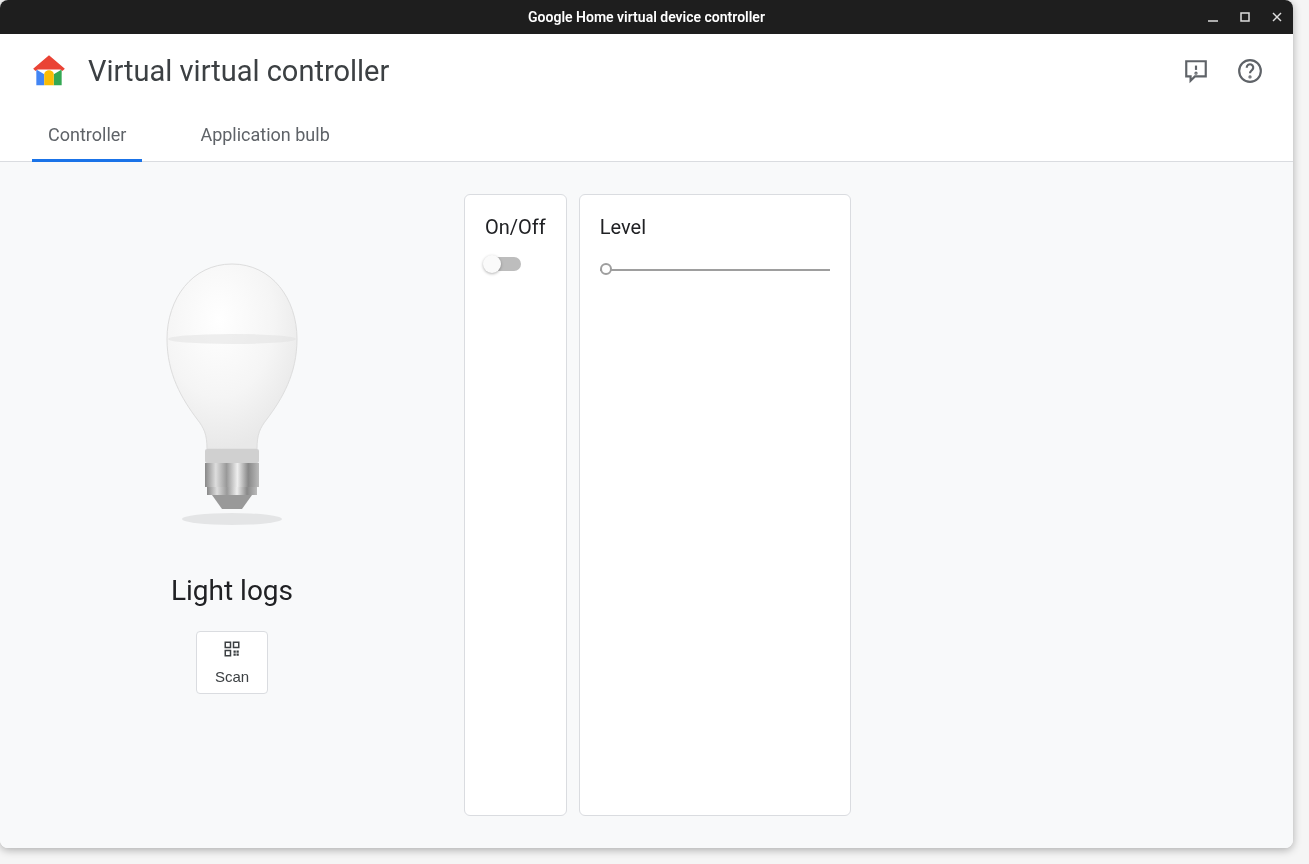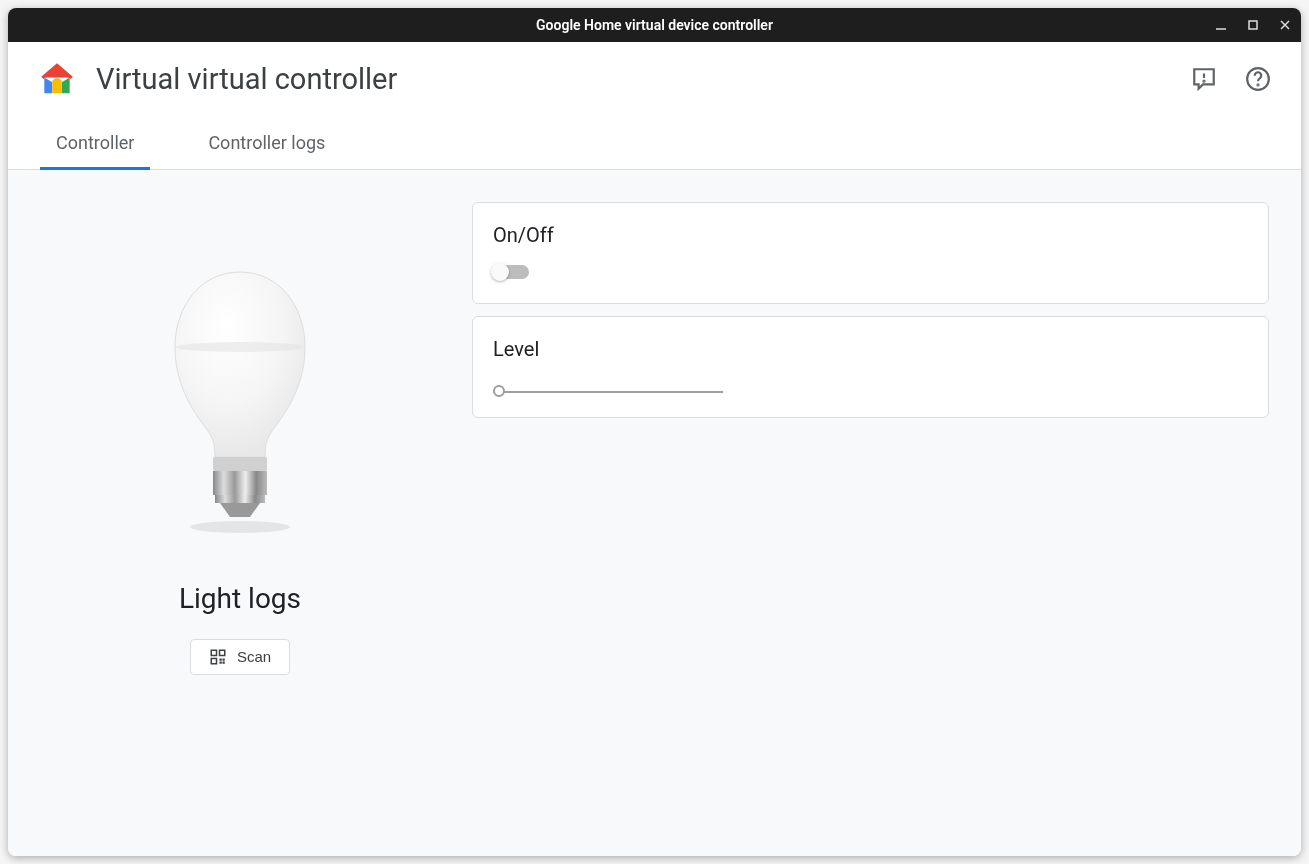--- a/index.html
+++ b/index.html
@@ -10,21 +10,20 @@
     body {
       font-family: -apple-system, BlinkMacSystemFont, "Segoe UI", Roboto, "Helvetica Neue", Arial, sans-serif;
       background: #f5f5f5;
       width: 1309px;
       height: 864px;
       overflow: hidden;
     }
     .window {
       width: 1293px;
       height: 848px;
-      margin: 8px;
       background: #fff;
       border-radius: 8px;
       overflow: hidden;
       box-shadow: 0 2px 8px rgba(0,0,0,0.3);
       display: flex;
       flex-direction: column;
     }
     .titlebar {
       background: #1e1e1e;
       color: #fff;
@@ -131,38 +130,39 @@
       margin-bottom: 40px;
     }
     .device-name {
       font-size: 28px;
       font-weight: 400;
       color: #202124;
       margin-bottom: 24px;
     }
     .scan-button {
       display: flex;
-      align-items: flex-start;
+      align-items: center;
       gap: 10px;
       padding: 8px 18px;
       border: 1px solid #dadce0;
       border-radius: 4px;
       background: #fff;
       font-size: 15px;
       color: #3c4043;
       cursor: pointer;
+      flex-direction: column;
     }
     .scan-button svg {
       width: 18px;
       height: 18px;
     }
     .controls-panel {
       flex: 1;
       display: flex;
-      flex-direction: column;
+      flex-direction: row;
       gap: 12px;
     }
     .control-card {
       background: #fff;
       border: 1px solid #dadce0;
       border-radius: 6px;
       padding: 20px 20px 24px 20px;
     }
     .control-title {
       font-size: 20px;
@@ -259,21 +259,21 @@
         <circle cx="12" cy="17.5" r="0.5" fill="currentColor"></circle>
       </svg>
     </div>
   </div>
 
   <div class="tabs">
     <div class="tab active">
       <span>Controller</span>
     </div>
     <div class="tab">
-      <span>Controller logs</span>
+      <span>Application bulb</span>
     </div>
   </div>
 
   <div class="content">
     <div class="device-panel">
       <div class="bulb-image">
         <svg viewBox="0 0 180 280" width="180" height="280">
           <defs>
             <radialGradient id="bulbGrad" cx="40%" cy="30%" r="70%">
               <stop offset="0%" stop-color="#ffffff"></stop>

